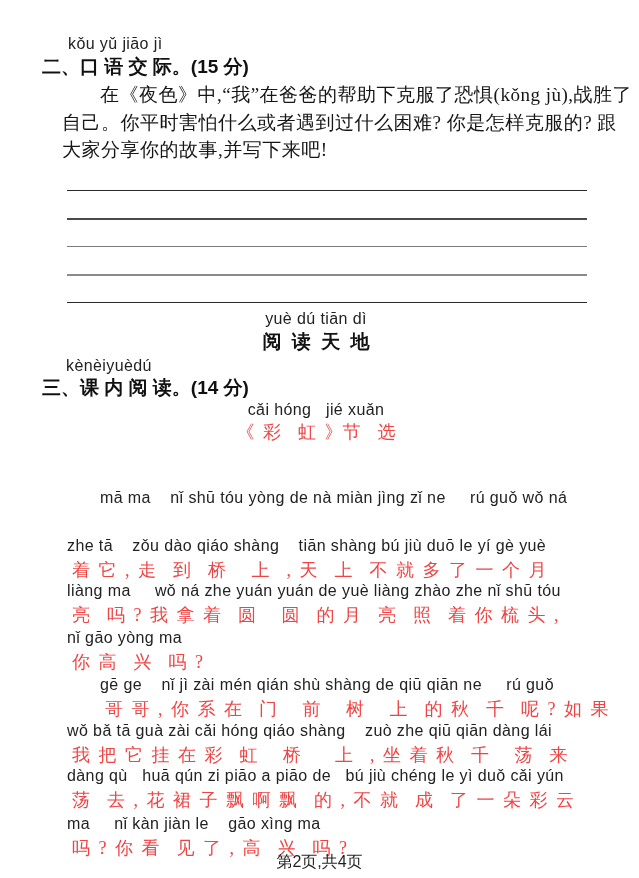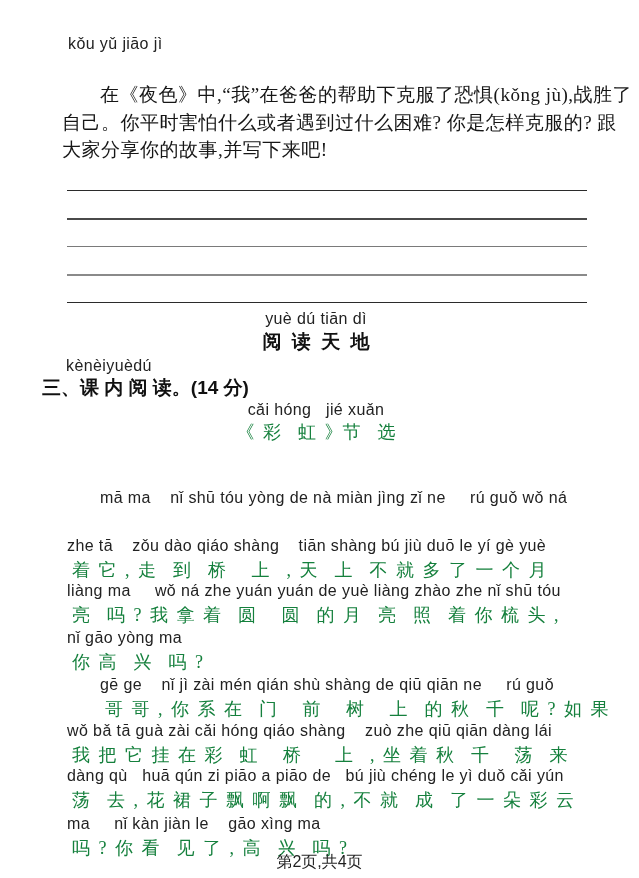--- a/index.html
+++ b/index.html
@@ -28,21 +28,21 @@
   }
   .cjk-song {
     font-family: "Liberation Serif", serif;
     font-size: 19px;
     color: #161616;
   }
   .cjk-kai {
     font-family: "Liberation Serif", serif;
     font-size: 18px;
     word-spacing: 4px;
-    color: #15803d;
+    color: #ef4444;
   }
 
   .abs { position: absolute; }
 
   .prompt-line { line-height: 27.5px; letter-spacing: 0.5px; }
   .prompt-line.indent { padding-left: 38px; }
 
   .answer-line {
     position: absolute;
     left: 67px;
@@ -66,20 +66,21 @@
     font-size: 16px; color: #1f1f1f;
   }
 </style>
 </head>
 <body>
 
 <div class="page">
 
   <div class="abs pinyin txt" style="left:68px; top:35px;">kǒu yǔ jiāo jì</div>
 
+  <div class="abs cjk-hei txt" style="left:42px; top:54px;">二、口 语 交 际。(15 分)</div>
 
   <div class="abs cjk-song" style="left:62px; top:81px; width:545px;">
     <div class="prompt-line indent txt">在《夜色》中,“我”在爸爸的帮助下克服了恐惧(kǒng jù),战胜了</div>
     <div class="prompt-line txt">自己。你平时害怕什么或者遇到过什么困难? 你是怎样克服的? 跟</div>
     <div class="prompt-line txt">大家分享你的故事,并写下来吧!</div>
   </div>
 
   <div class="answer-line" style="top:190px; border-top-color:#2b2b2b; border-top-width:1px;"></div>
   <div class="answer-line" style="top:218px; border-top-color:#4a4a4a; border-top-width:2px;"></div>
   <div class="answer-line" style="top:246px; border-top-color:#7a7a7a; border-top-width:1px;"></div>

